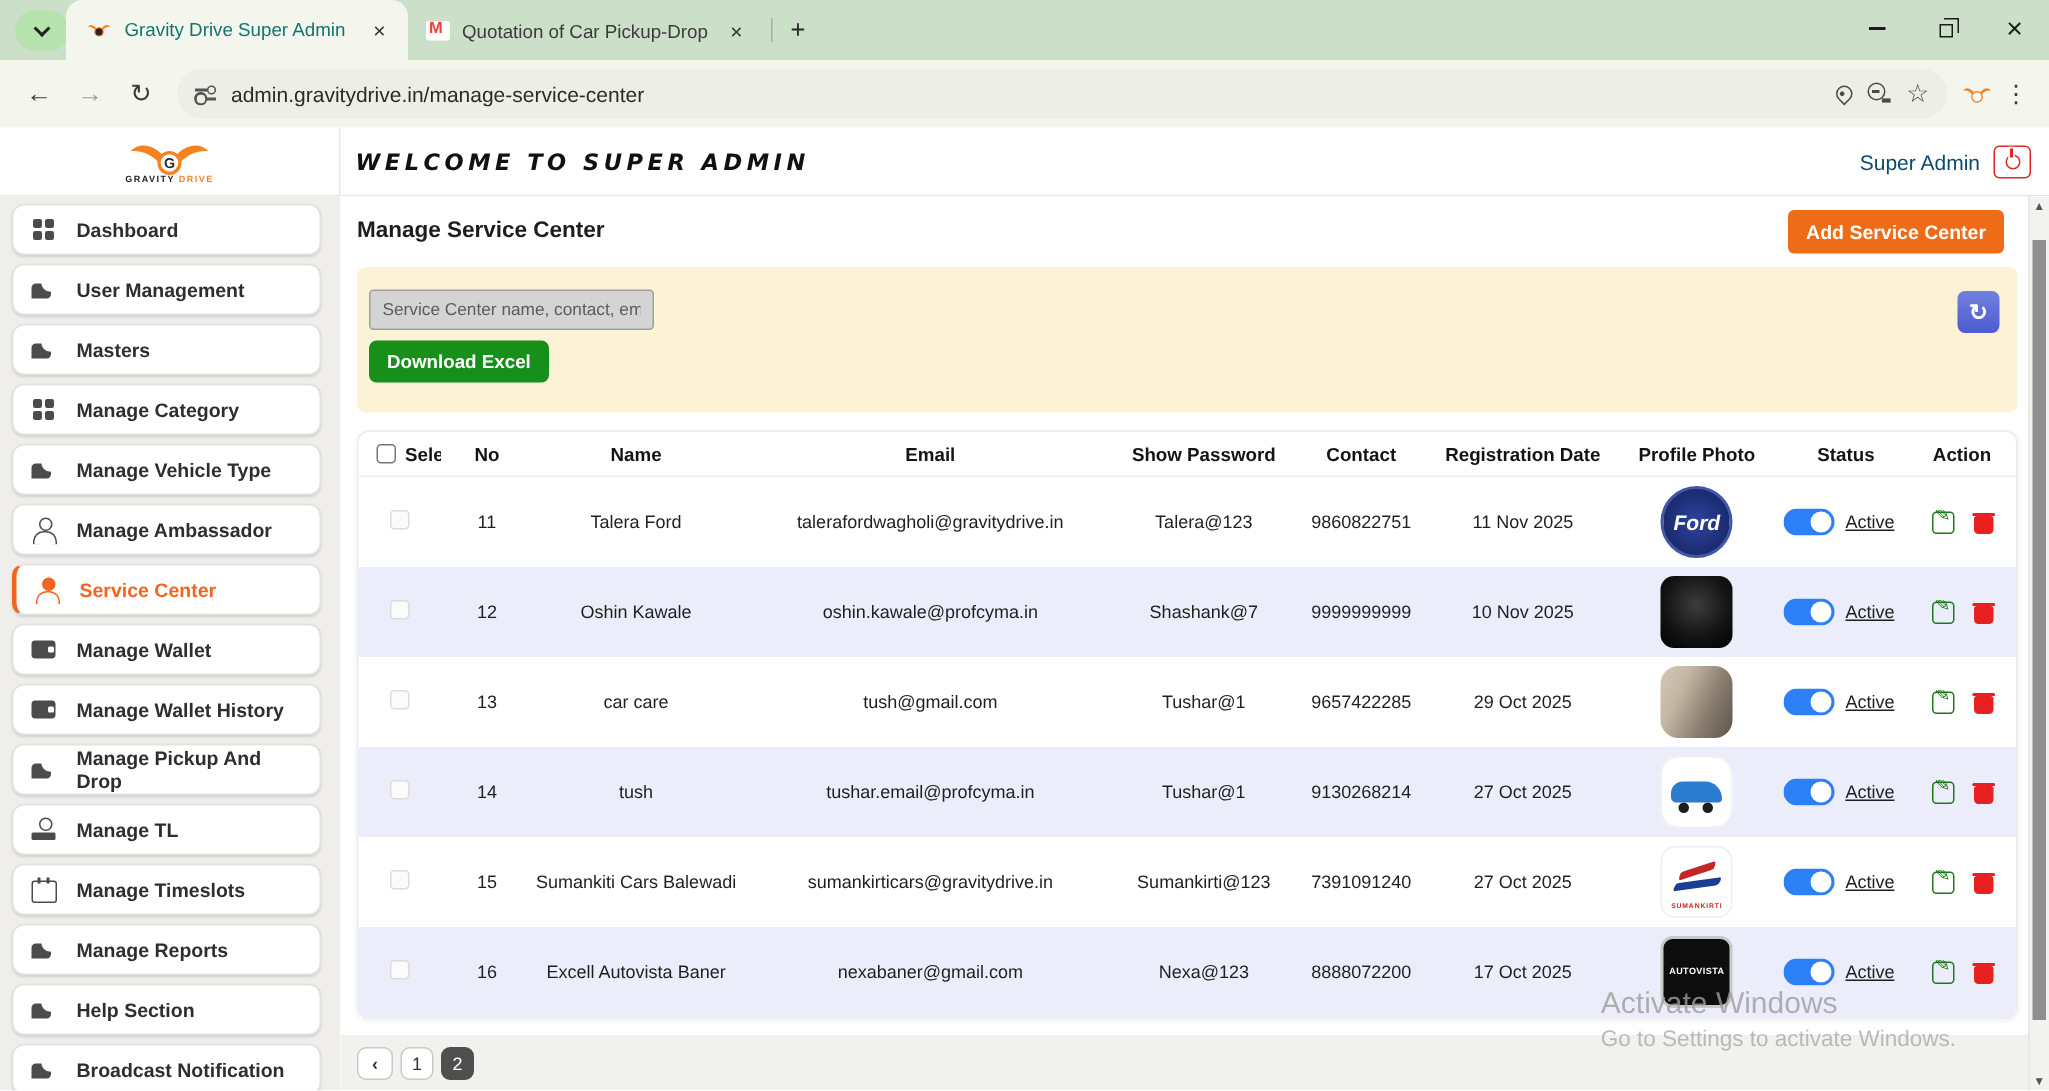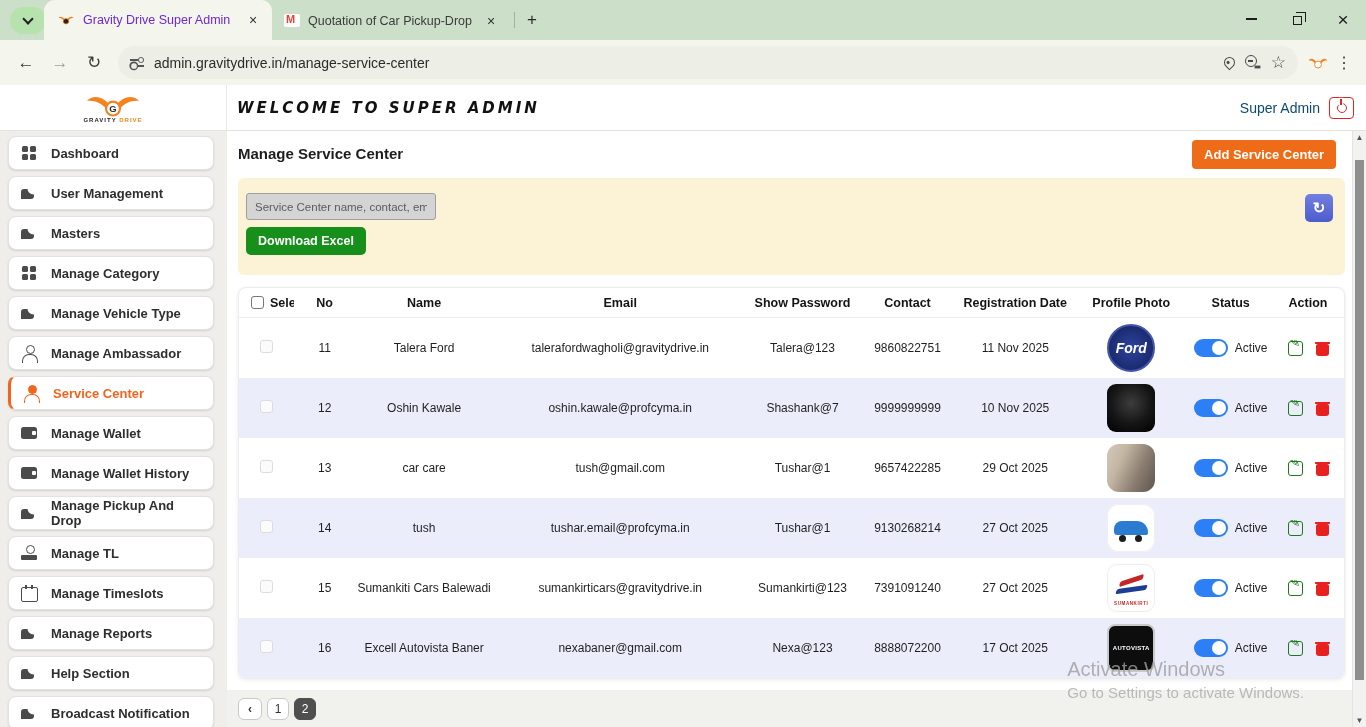--- a/index.html
+++ b/index.html
@@ -4,21 +4,21 @@
 <style>
   * { margin:0; padding:0; box-sizing:border-box; }
   body { font-family:"Liberation Sans", sans-serif; width:1366px; height:727px; overflow:hidden; background:#fff; }
   .window { width:1366px; height:727px; position:relative; background:#fff; }
 
   
   .tabstrip { height:40px; background:#ccdfc8; position:relative; }
   .tab-search-btn { position:absolute; left:10px; top:7px; width:36px; height:27px; border-radius:14px; background:#b5e2ad; display:flex; align-items:center; justify-content:center; cursor:pointer; }
   .chev-down { width:8px; height:8px; border-right:2px solid #222; border-bottom:2px solid #222; transform:rotate(45deg); margin-top:-4px; }
   .tab-active { position:absolute; left:44px; top:0; width:228px; height:40px; background:#f4f6ee; border-radius:11px 11px 0 0; display:flex; align-items:center; gap:9px; padding:0 10px 0 14px; }
-  .tab-title { font-size:12.5px; color:#6d28d9; flex:1; white-space:nowrap; overflow:hidden; }
+  .tab-title { font-size:12.5px; color:#0f766e; flex:1; white-space:nowrap; overflow:hidden; }
   .tab-close { width:18px; height:18px; border-radius:50%; display:flex; align-items:center; justify-content:center; font-size:14px; color:#333; cursor:pointer; }
   .tab-close::before { content:"×"; }
   .tab-inactive { position:absolute; left:278px; top:6px; width:228px; height:29px; display:flex; align-items:center; gap:8px; padding:0 6px; }
   .tab-inactive .tab-title { color:#3b3b3b; }
   .gmail-icon { width:16px; height:13px; background:#fff; border-radius:2px; position:relative; flex:none; }
   .gmail-icon::before { content:"M"; position:absolute; left:2px; top:-1px; color:#ea4335; font-size:11px; font-weight:bold; }
   .tab-divider { position:absolute; left:514px; top:12px; width:1px; height:16px; background:#9fb29b; }
   .newtab-btn { position:absolute; left:522px; top:10px; width:20px; height:20px; display:flex; align-items:center; justify-content:center; font-size:17px; color:#2a2a2a; cursor:pointer; }
   .newtab-btn::before { content:"+"; }
   .win-controls { position:absolute; right:0; top:0; height:38px; display:flex; }
@@ -93,21 +93,21 @@
 
   .table-card { margin:12px 21px 0 11px; background:#fff; border:1px solid #ececec; border-radius:8px; box-shadow:0 1px 4px rgba(0,0,0,0.08); overflow:hidden; }
   .thead, .trow { display:grid; grid-template-columns:5% 5.5% 12.5% 23% 10% 9% 10.5% 10.5% 7.5% 6.5%; align-items:center; }
   .thead { height:30px; border-bottom:1px solid #ededed; font-size:12.5px; font-weight:bold; color:#141414; }
   .th, .td { text-align:center; overflow:hidden; }
   .th-select { display:flex; align-items:center; gap:6px; padding-left:12px; }
   .cb { width:13px; height:13px; border:1.5px solid #767676; border-radius:3px; background:#fff; display:inline-block; cursor:pointer; flex:none; }
   .cb-light { border-color:#dcdcdc; background:#fbfbfb; }
   .trow { height:60px; font-size:12px; color:#1f1f1f; }
   .trow:nth-child(even) { background:#ecedfa; }
-  .status-cell { display:flex; align-items:center; justify-content:center; gap:7px; }
+  .status-cell { display:flex; align-items:center; justify-content:flex-start; gap:7px;text-decoration:underline; }
   .toggle { width:34px; height:18px; border-radius:10px; background:#2d7ff5; position:relative; display:inline-block; cursor:pointer; flex:none; }
   .toggle::after { content:""; position:absolute; right:2px; top:2px; width:14px; height:14px; border-radius:50%; background:#fff; }
   .action-cell { display:flex; align-items:center; justify-content:center; gap:13px; }
   .edit-icon { width:15px; height:15px; border:1.7px solid #1c7a1c; border-radius:3px; position:relative; display:inline-block; cursor:pointer; }
   .edit-icon::after { content:"✎"; position:absolute; top:-7px; left:1px; font-size:13px; color:#1c7a1c; }
   .trash-icon { width:13px; height:16px; position:relative; display:inline-block; cursor:pointer; }
   .trash-icon::before { content:""; position:absolute; left:0; top:4px; width:13px; height:12px; background:#e82020; border-radius:2px 2px 3px 3px; }
   .trash-icon::after { content:""; position:absolute; left:-1px; top:1.5px; width:15px; height:2.4px; background:#e82020; border-radius:1px; box-shadow:-0px -2px 0 -0.5px #e82020 inset; }
 
   .photo { width:48px; height:48px; border-radius:10px; margin:0 auto; display:flex; align-items:center; justify-content:center; overflow:hidden; position:relative; }

